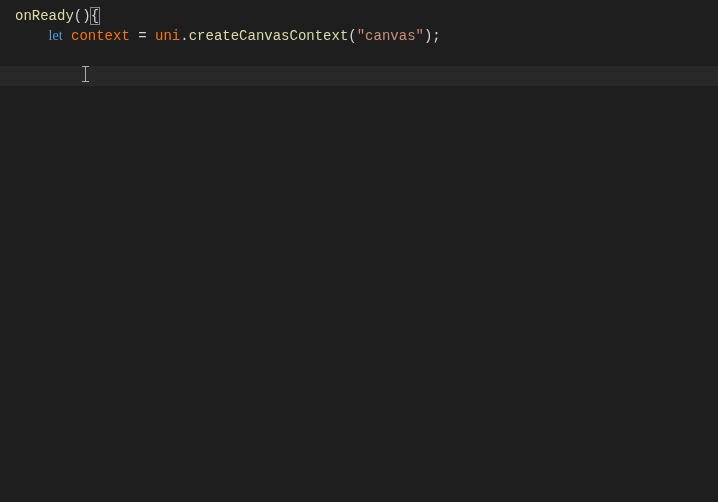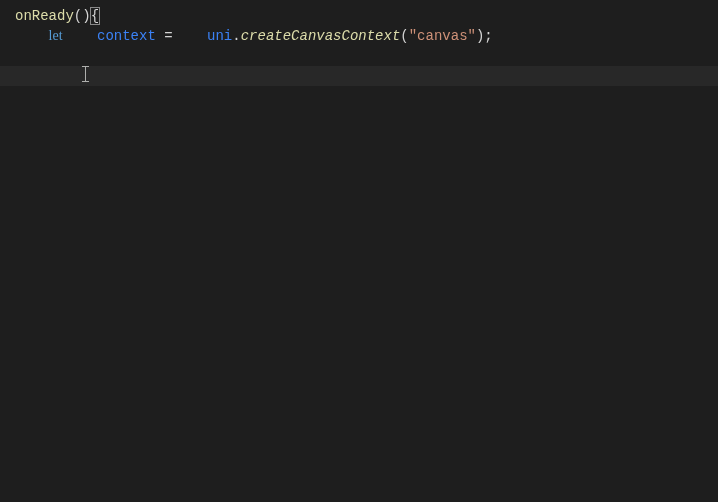--- a/index.html
+++ b/index.html
@@ -29,22 +29,22 @@
       padding-left: 15px;
       color: #d4d4d4;
       position: relative;
     }
     .line.active-line {
       background: #282828;
     }
     .tok-function { color: #dcdcaa; margin-top: 13px; }
     .tok-punct { color: #d4d4d4; }
     .tok-keyword { color: #569cd6; font-family: Liberation Serif, serif; }
-    .tok-variable { color: #3b82f6; margin-left: 26px; }
-    .tok-method { color: #dcdcaa; font-style: italic; }
+    .tok-variable { color: #f97316; }
+    .tok-method { color: #dcdcaa; }
     .tok-string { color: #ce9178; }
     .tok-operator { color: #d4d4d4; }
     .brace-match {
       border: 1px solid #888;
       margin: -1px;
     }
     .cursor-ibeam {
       position: absolute;
       width: 1px;
       height: 16px;

